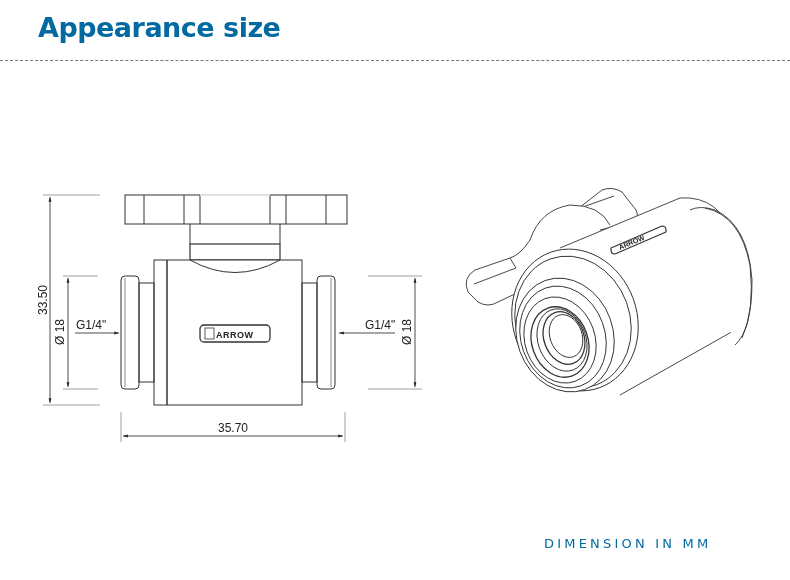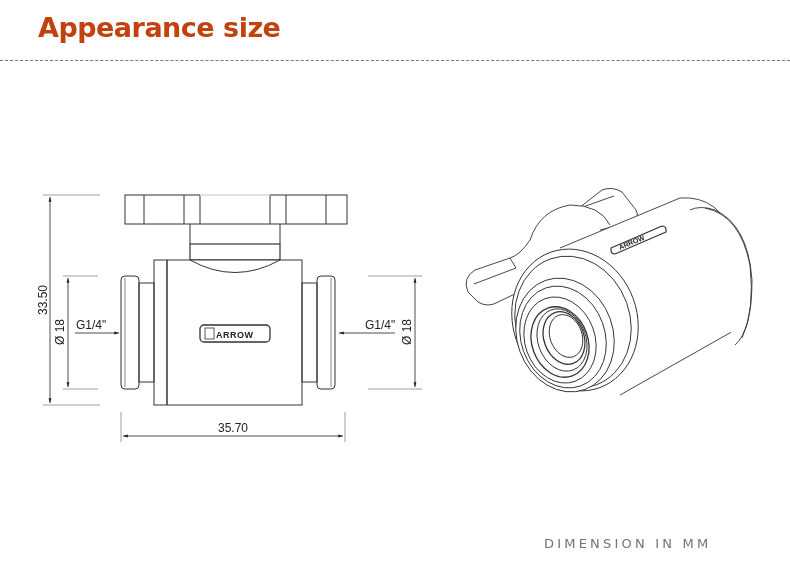--- a/index.html
+++ b/index.html
@@ -1,21 +1,21 @@
 <!DOCTYPE html>
 <html><head>
 <meta charset="utf-8">
 <style>
   html, body { margin:0; padding:0; background:#ffffff; }
   body { width:790px; height:580px; position:relative; overflow:hidden; font-family:"DejaVu Sans", sans-serif; }
-  .title { position:absolute; left:38px; top:12px; font-family:"DejaVu Sans", sans-serif; font-weight:bold; font-size:27px; color:#c2410c; letter-spacing:-0.5px; }
+  .title { position:absolute; left:38px; top:12px; font-family:"DejaVu Sans", sans-serif; font-weight:bold; font-size:27px; color:#0369a1; letter-spacing:-0.5px; }
   .divider { position:absolute; left:0; top:60px; width:790px; height:0; border-top:1px dashed #777; }
   svg.drawing { position:absolute; left:0; top:0; }
   .dimtext { font-family:"Liberation Sans", sans-serif; font-size:12px; fill:#222; }
-  .footer { position:absolute; left:544px; top:536px; font-family:"DejaVu Sans", sans-serif; font-size:13px; letter-spacing:3.2px; color:#737373; font-weight:normal; }
+  .footer { position:absolute; left:544px; top:536px; font-family:"DejaVu Sans", sans-serif; font-size:13px; letter-spacing:3.2px; color:#0369a1; font-weight:normal; }
 </style>
 </head>
 <body>
 
 <div class="title">Appearance size</div>
 <div class="divider"></div>
 
 <svg class="drawing" width="790" height="580" viewBox="0 0 790 580">
   <defs>
     <marker id="arr" viewBox="0 0 10 10" refX="10" refY="5" markerWidth="9" markerHeight="6" orient="auto-start-reverse">

